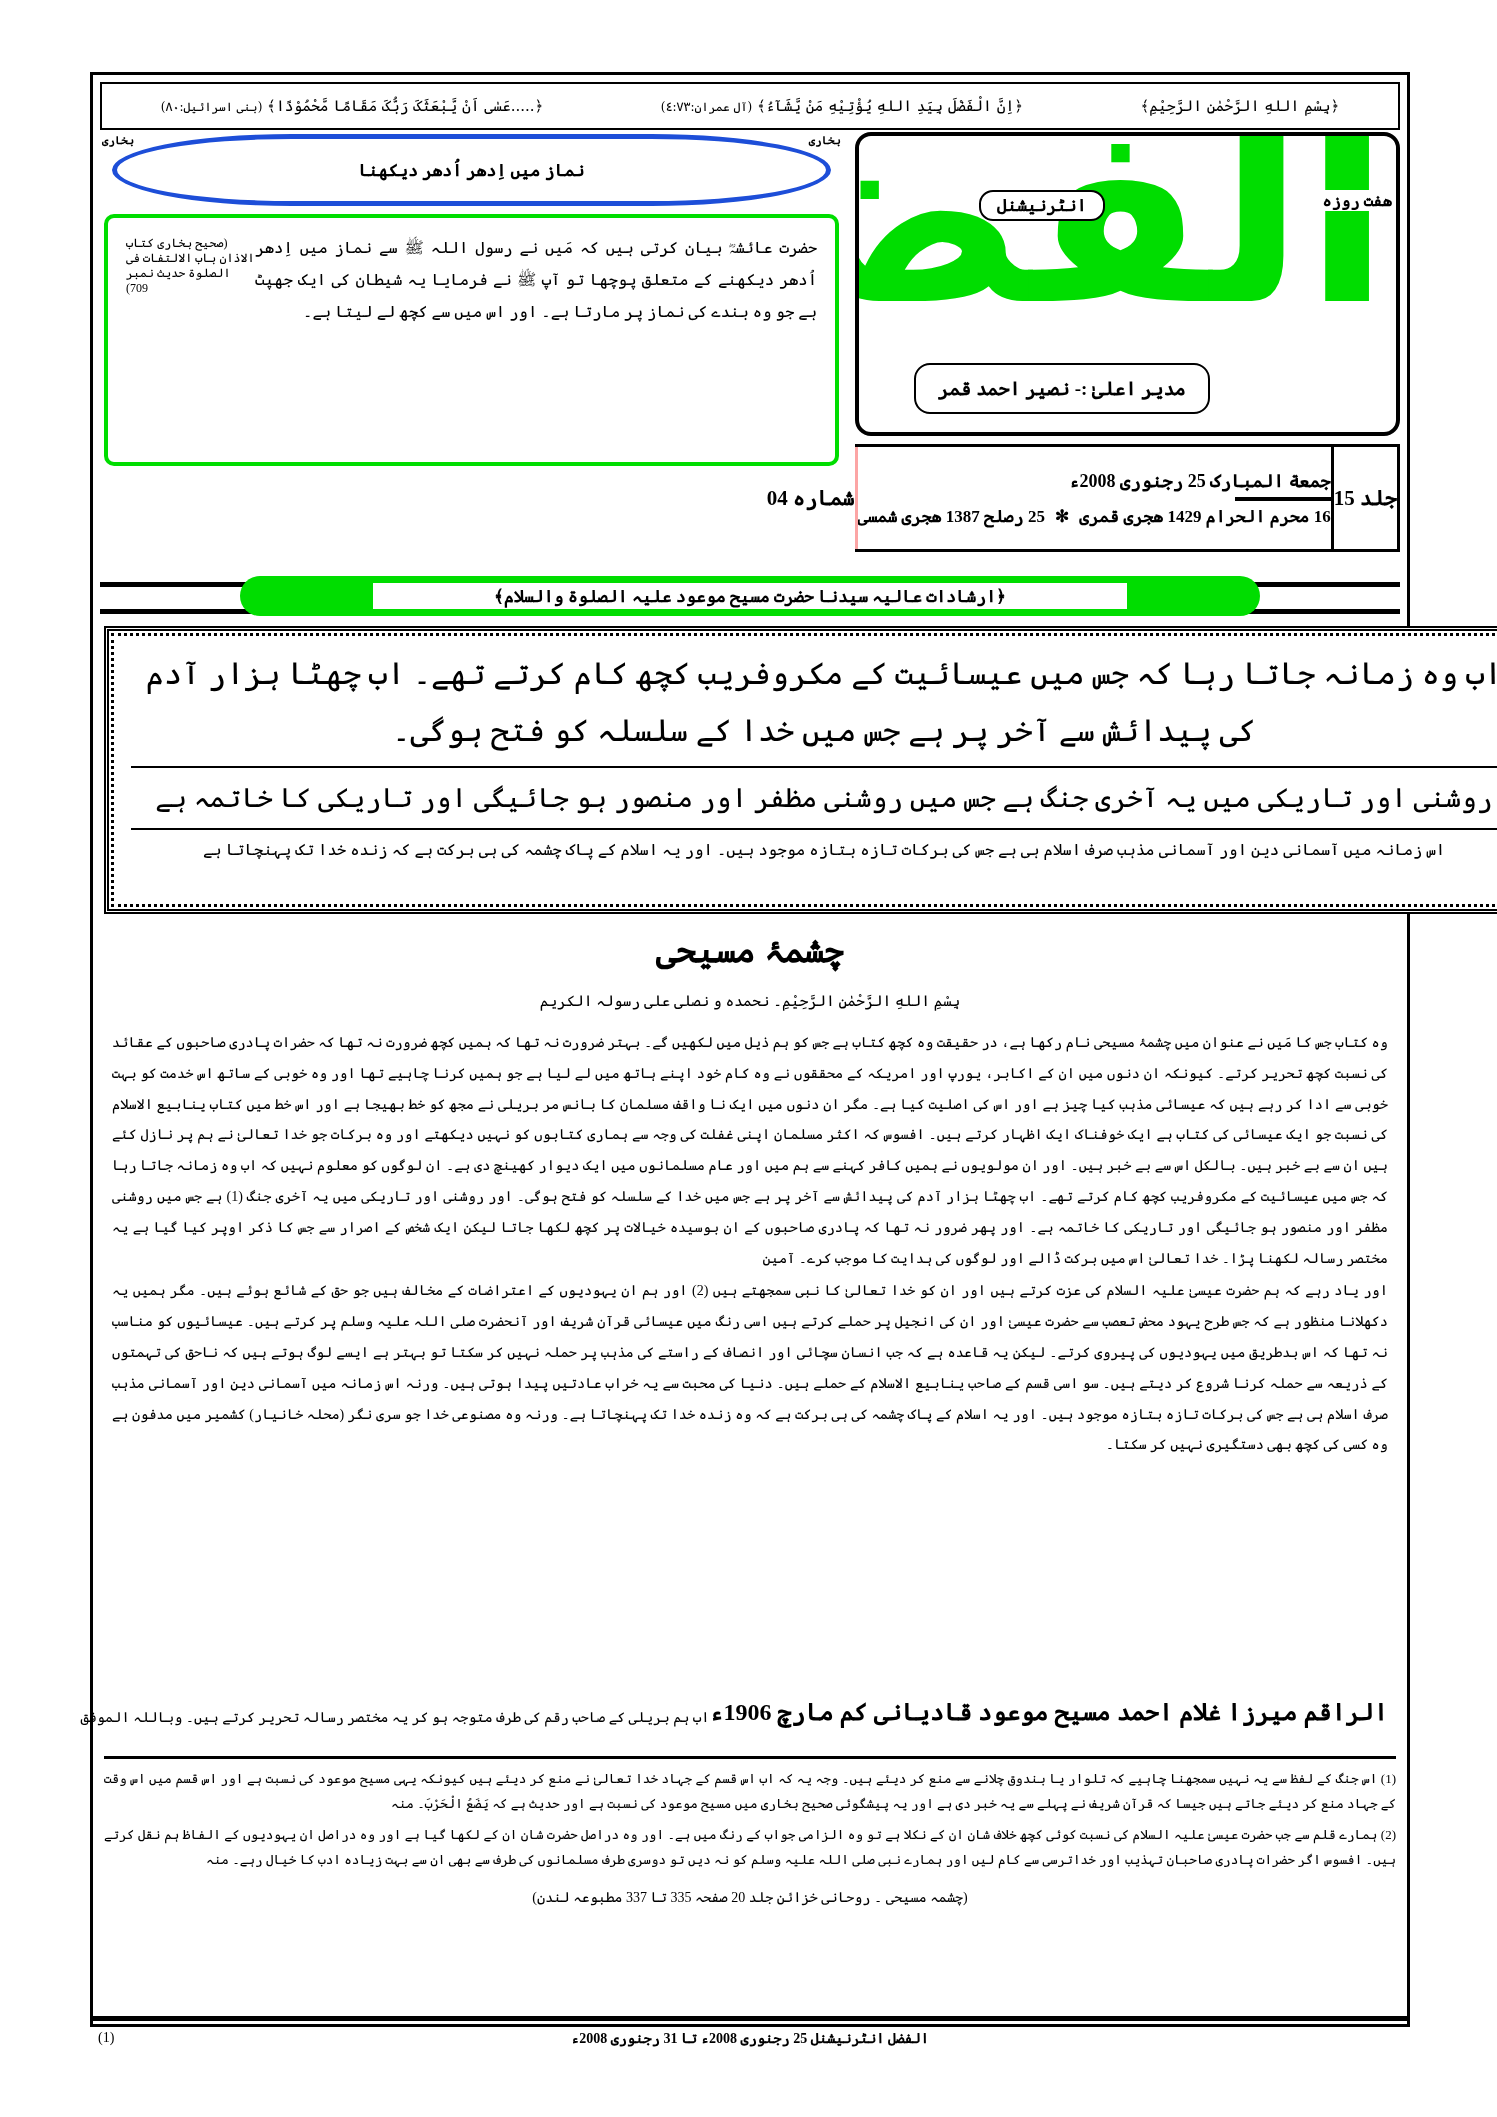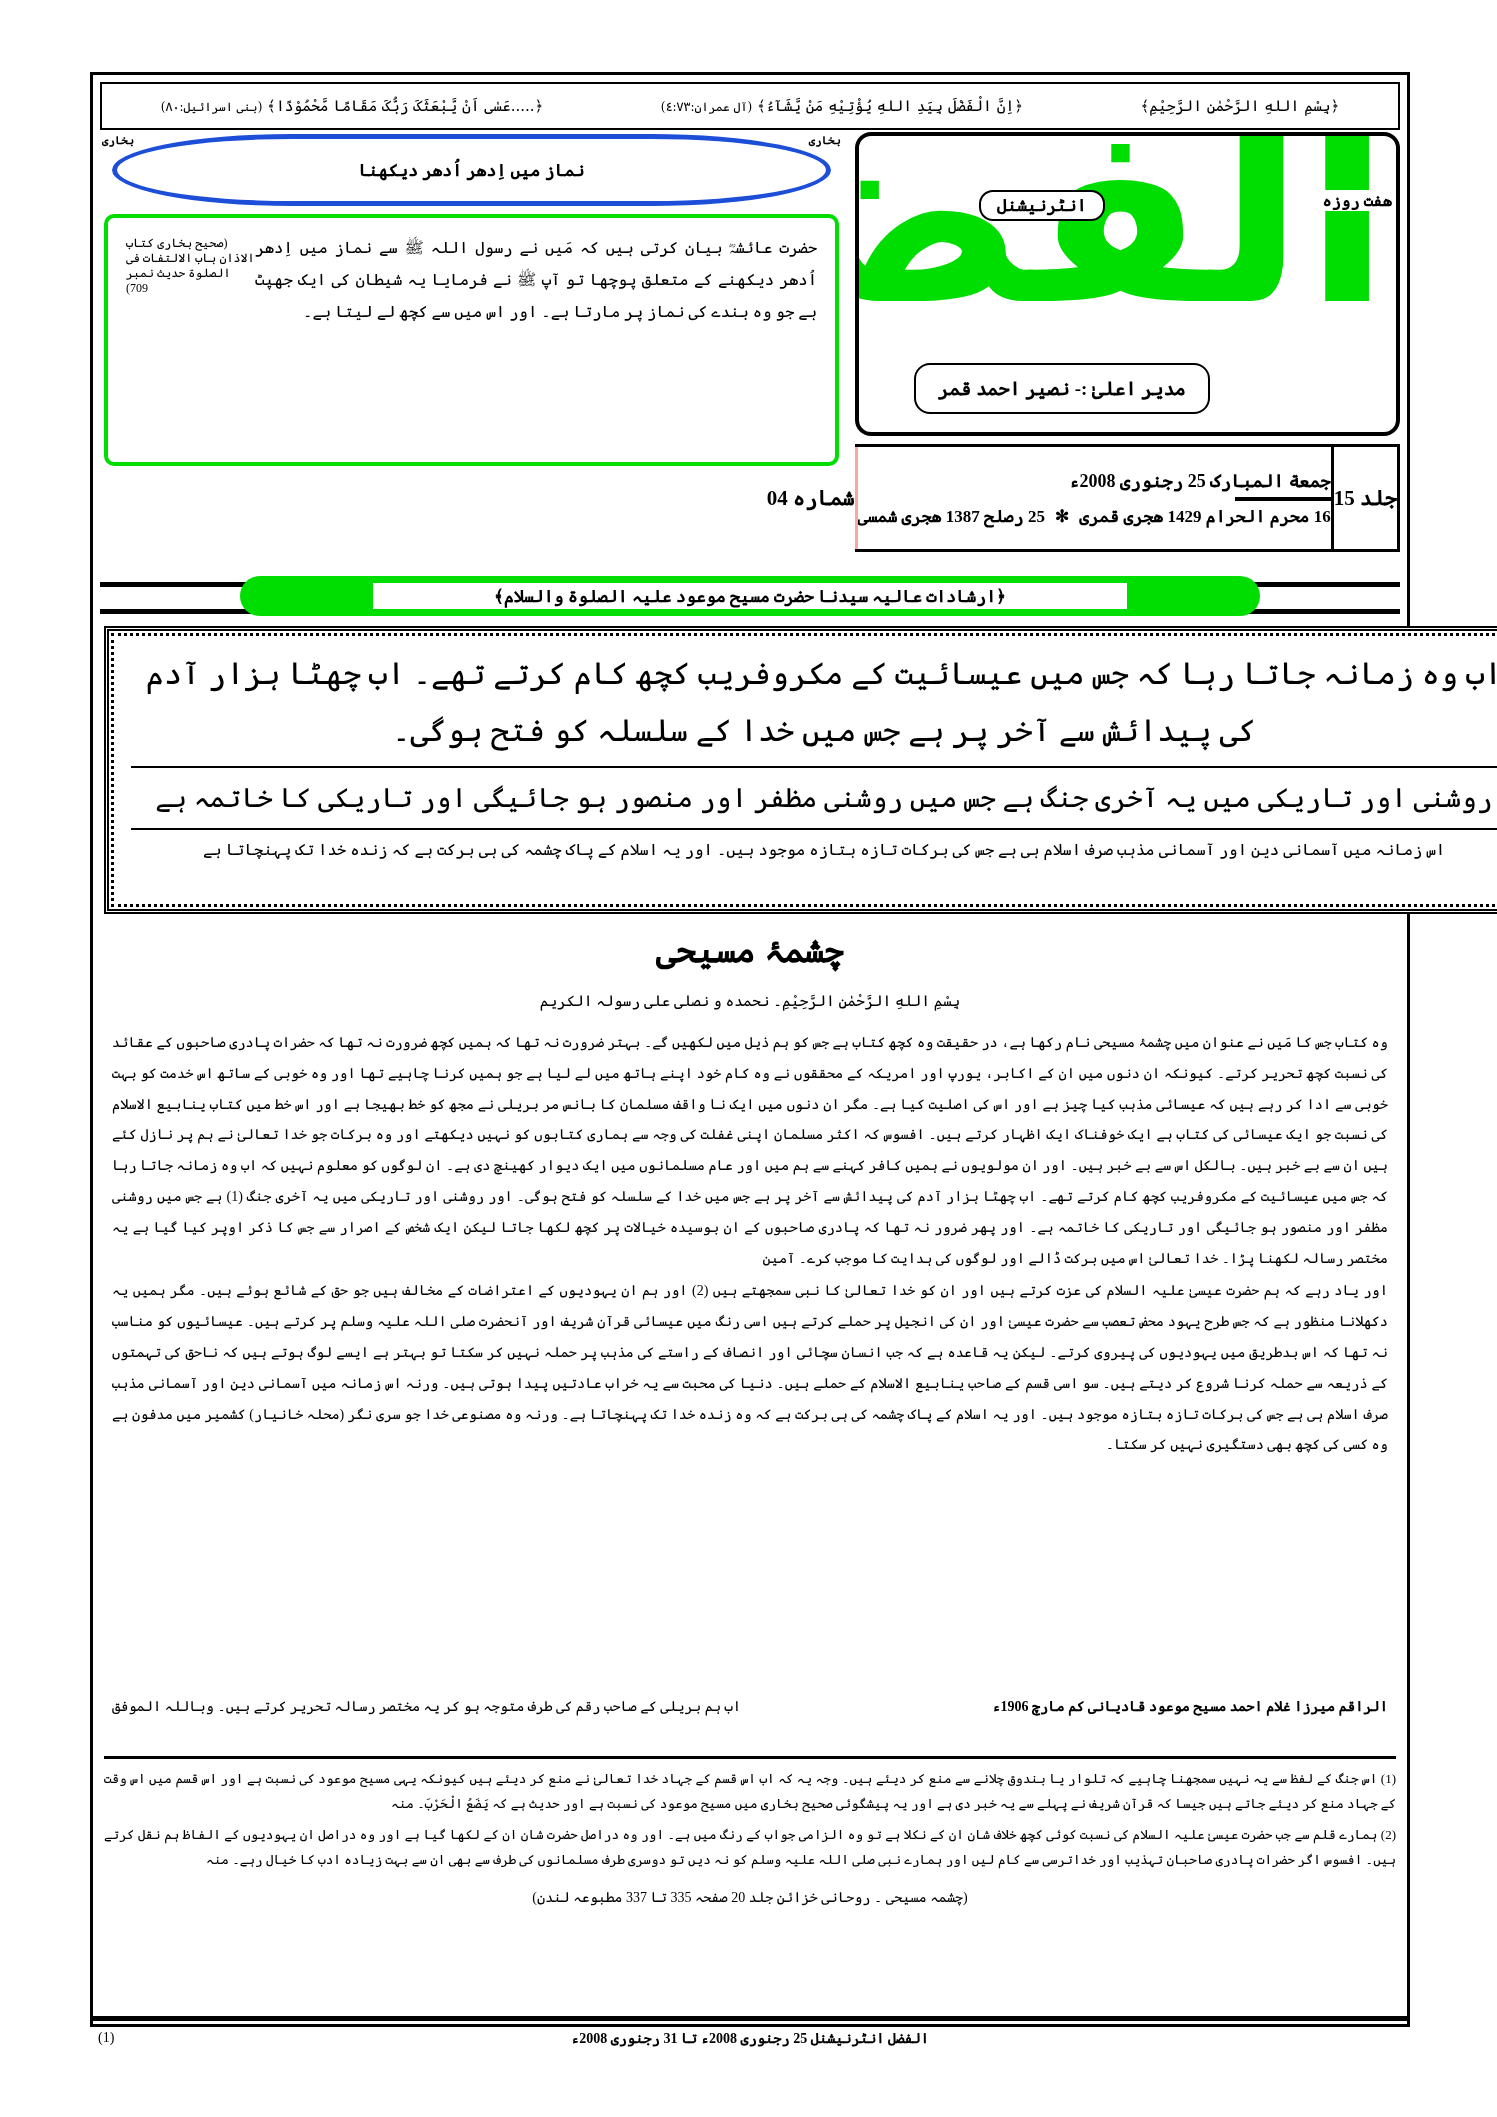--- a/index.html
+++ b/index.html
@@ -354,21 +354,21 @@
     left: 112px;
     top: 1698px;
     width: 1276px;
     direction: rtl;
     display: flex;
     flex-direction: row;
     justify-content: space-between;
     align-items: flex-end;
     font-size: 15px;
   }
-  .sign-left { font-size: 14px; font-weight: bold; white-space: nowrap; }
+  .sign-left { font-size: 24px; font-weight: bold; white-space: nowrap; }
   .sign-right { font-size: 14px; white-space: nowrap; }
 
   
   .footnotes {
     position: absolute;
     left: 104px;
     top: 1756px;
     width: 1292px;
     border-top: 3px solid #000;
     padding-top: 7px;

